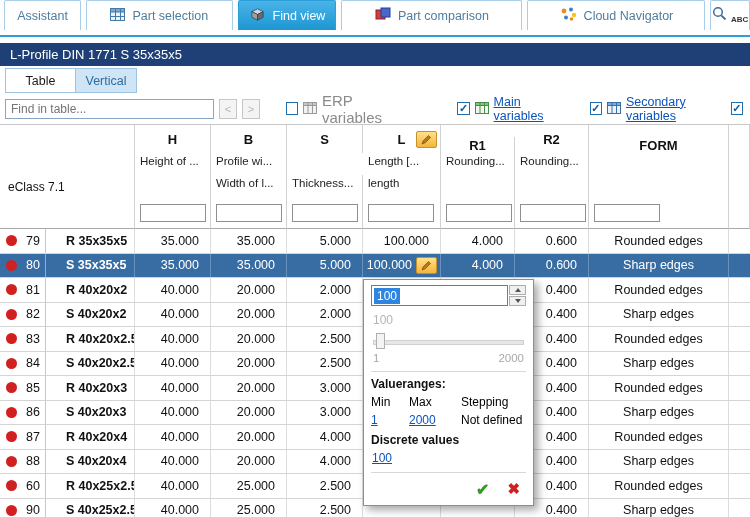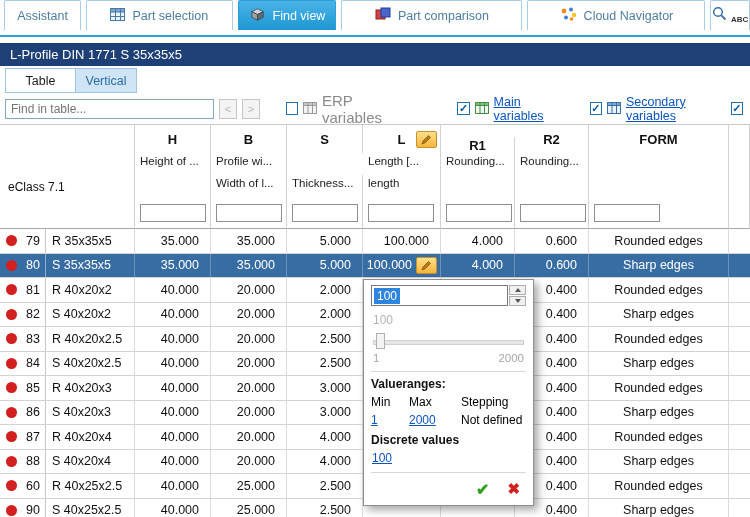--- a/index.html
+++ b/index.html
@@ -57,21 +57,21 @@
 
   .trow{height:23.5px;border-bottom:1px solid #d4d4d4;box-sizing:content-box;}
   .td{border-right:1px solid #dcdcdc;box-sizing:border-box;display:flex;align-items:center;font-size:12.5px;color:#111;overflow:hidden;}
   .td.num{justify-content:flex-end;padding-right:11px;}
   .td.form{justify-content:center;}
   .td.extra{border-right:none;}
   .td.name{padding-left:0;}
   .dot{width:11px;height:11px;border-radius:50%;background:#d21f1f;margin-left:6px;flex:none;}
   .rnum{width:23px;text-align:right;padding-right:5px;flex:none;}
   .rsep{width:1px;align-self:stretch;background:#c8c8c8;flex:none;}
-  .rname{margin-left:6px;white-space:nowrap;}
+  .rname{margin-left:20px;white-space:nowrap;font-weight:bold;}
   .trow.sel{background:#386da3;}
   .trow.sel .td{color:#fff;border-right-color:rgba(255,255,255,.25);}
   .trow.sel .rsep{background:rgba(255,255,255,.45);}
   .td.editcell{padding-right:3px;}
   .td.editcell .pencil{margin-left:4px;}
 
   .pencil{width:19px;height:15px;background:linear-gradient(#ffe08a,#f5b53c);border:1px solid #c8922a;
           border-radius:2px;display:inline-flex;align-items:center;justify-content:center;flex:none;}
 
   
@@ -229,21 +229,21 @@
               <path d="M1 10 L2.2 6.8 L7.5 1.5 L9.5 3.5 L4.2 8.8 Z" fill="#b97a1a" stroke="#7a4e0e" stroke-width="0.7"></path>
             </svg>
           </span>
         </div>
         <div class="hc hlabel" style="grid-area: 1 / 6; margin-top: 12px;">
           <span>R1</span>
         </div>
         <div class="hc hlabel" style="grid-area: 1 / 7;">
           <span>R2</span>
         </div>
-        <div class="hc hlabel" style="grid-area: 1 / 8;">
+        <div class="hc hlabel" style="grid-area: 1 / 8; align-items: flex-end;">
           <span>FORM</span>
         </div>
         <div class="hc hdesc" style="grid-area: 2 / 2;">Height of ...</div>
         <div class="hc hdesc" style="grid-area: 2 / 3;">Profile wi...</div>
         <div class="hc hdesc" style="grid-area: 2 / 5;">Length [...</div>
         <div class="hc hdesc" style="grid-area: 2 / 6;">Rounding...</div>
         <div class="hc hdesc" style="grid-area: 2 / 7;">Rounding...</div>
         <div class="hc hdesc" style="grid-area: 2 / 8;"></div>
         <div class="hc hdesc" style="grid-area: 3 / 2;"></div>
         <div class="hc hdesc" style="grid-area: 3 / 3;">Width of l...</div>

